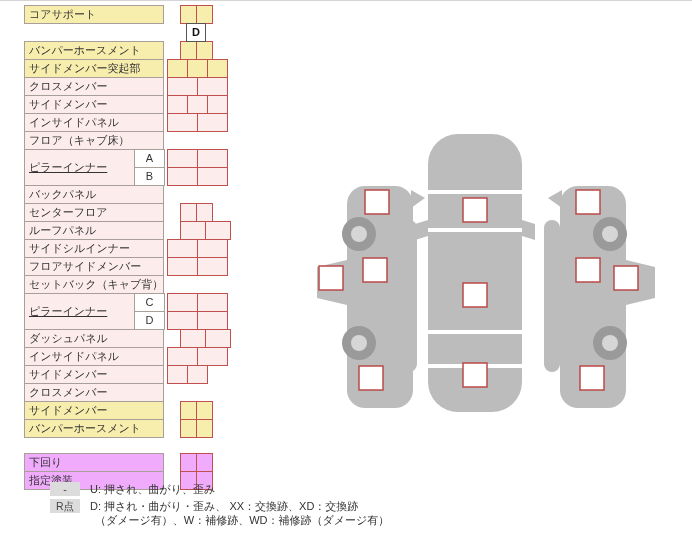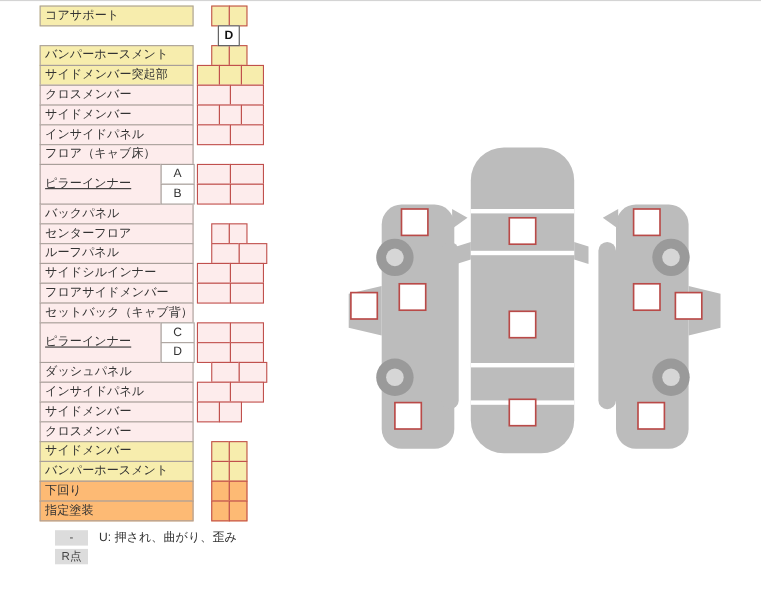--- a/index.html
+++ b/index.html
@@ -3,21 +3,21 @@
 <meta charset="utf-8">
 <style>
   html,body { margin:0; padding:0; }
   body {
     width:692px; height:535px; position:relative; background:#ffffff;
     font-family:"Liberation Sans","DejaVu Sans",sans-serif; overflow:hidden;
   }
   .topline { position:absolute; top:0; left:0; width:692px; border-top:1px solid #d4d4d4; }
 
   
-  .table { position:absolute; left:36px; top:5px; width:210px; }
+  .table { position:absolute; left:24px; top:5px; width:210px; }
   .trow { position:relative; height:19px; }
   .trow + .trow { margin-top:-1px; }
   .plabel {
     position:absolute; left:0; top:0; width:140px; height:19px; box-sizing:border-box;
     border:1px solid #a89f9a; font-size:11px; line-height:17px; padding-left:4px;
     color:#333; white-space:nowrap; overflow:hidden;
   }
   .plabel.narrow { width:111px;text-decoration:underline; }
   .plabel.span2 { height:37px; z-index:2; line-height:35px; }
   .sublabel {
@@ -27,21 +27,21 @@
   }
   .cellgroup { position:absolute; top:0; display:flex; }
   .cell { height:19px; box-sizing:border-box; border:1px solid #c0504d; }
   .cell + .cell { margin-left:-1px; }
   .cell.marked {
     background:#fff; border-color:#555; font-weight:bold; text-align:center;
     line-height:17px; font-size:11px; color:#111; position:relative; z-index:1;
   }
   .tone-yellow { background:#f7edad; }
   .tone-pink   { background:#fdecec; }
-  .tone-green  { background:#fdba74; }
+  .tone-green  { background:#f0abfc;margin-top:16px; }
   .tone-white  { background:#ffffff; }
 
   
   .diagram { position:absolute; left:295px; top:128px; width:370px; height:290px; }
   .car        { fill:#bcbcbc; stroke:none; }
   .band       { fill:#ffffff; }
   .wheel-outer{ fill:#9a9a9a; }
   .wheel-hub  { fill:#d6d6d6; }
   .marker     { fill:#ffffff; stroke:#b94a48; stroke-width:1.5px; }
 
@@ -279,14 +279,18 @@
 
 <div class="legend">
     <div class="lentry">
       <div class="lkey">-</div>
       <div class="ltext">
         <div>U: 押され、曲がり、歪み</div>
       </div>
     </div>
     <div class="lentry">
       <div class="lkey">R点</div>
+      <div class="ltext">
+        <div>D: 押され・曲がり・歪み、 XX：交換跡、XD：交換跡</div>
+        <div>（ダメージ有）、W：補修跡、WD：補修跡（ダメージ有）</div>
+      </div>
     </div>
   </div>
 
 </body></html>

